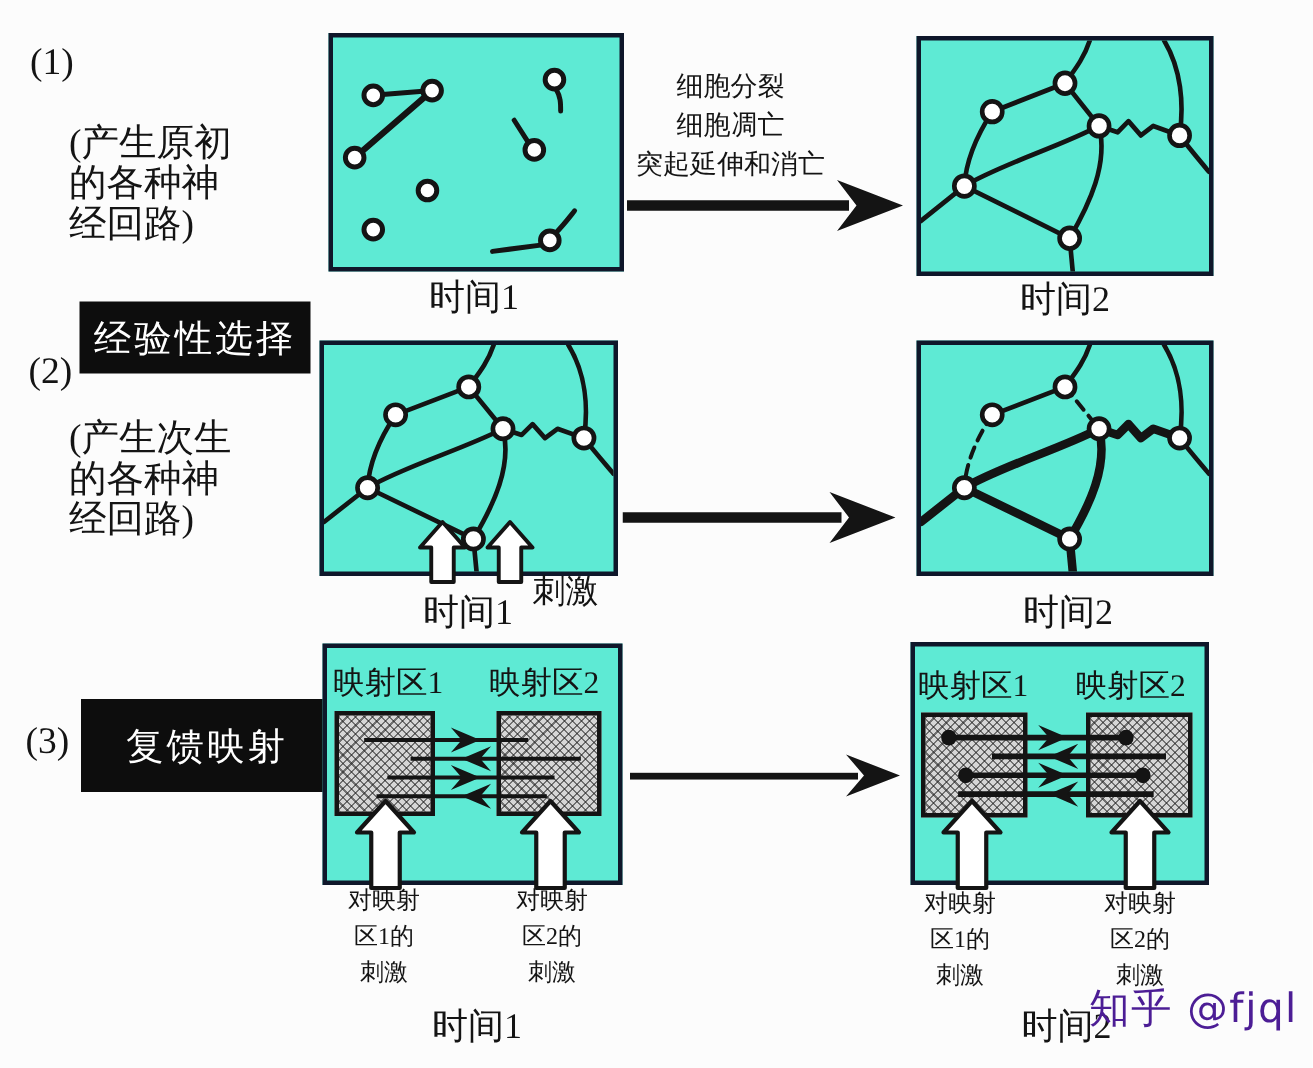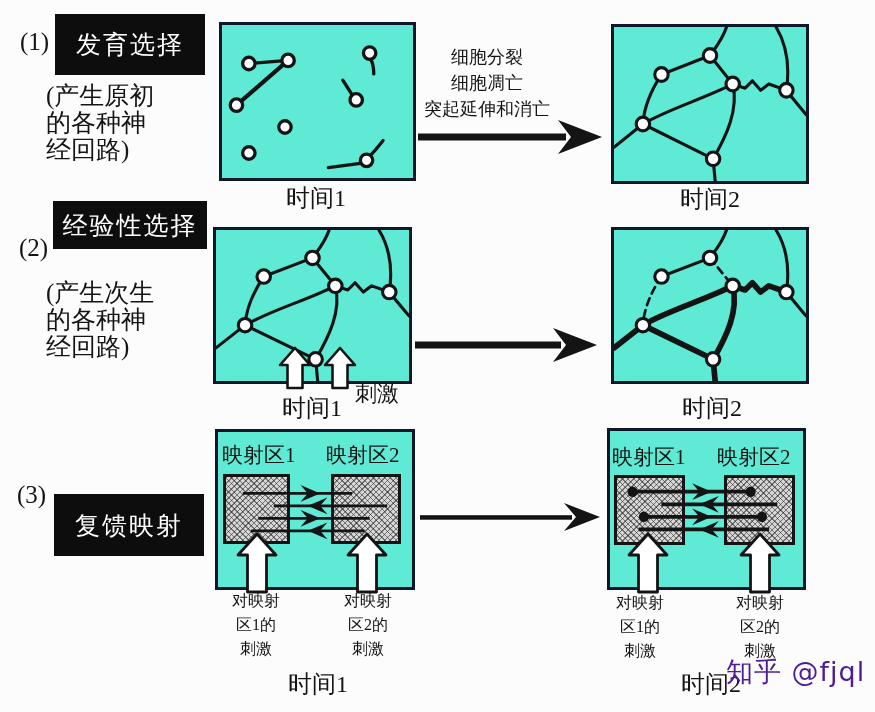--- a/index.html
+++ b/index.html
@@ -35,23 +35,20 @@
     position:absolute;font-family:"DejaVu Sans",sans-serif;
     font-size:27px;color:#4c1d95;letter-spacing:1px;white-space:nowrap;
   }
 </style>
 </head>
 <body>
 
 <div class="canvas">
 
   <div class="rownum" style="left:20px;top:28px">(1)</div>
-  <div class="titlebox" style="left:55px;top:14px;width:150px;height:61px">
-    <span>发育选择</span>
-  </div>
   <div class="subtitle" style="left:46px;top:82px">(产生原初
 的各种神
 经回路)</div>
 
   <div class="panel" style="left:219px;top:22px;width:191px;height:153px">
     <svg class="fill" viewBox="0 0 185 147" preserveAspectRatio="none">
       <g fill="none" stroke="#141414" stroke-width="3.2" stroke-linecap="round">
         <path d="M26,37 L64,34"></path>
         <path d="M64,34 L14,77" stroke-width="4"></path>
         <path d="M144,33 C147,38 147,42 147,47"></path>
@@ -167,21 +164,21 @@
         <circle cx="46" cy="45" r="6.5" fill="#fff" stroke="#141414" stroke-width="3"></circle>
         <circle cx="115" cy="54" r="6.5" fill="#fff" stroke="#141414" stroke-width="3"></circle>
         <circle cx="167" cy="60" r="6.5" fill="#fff" stroke="#141414" stroke-width="3"></circle>
         <circle cx="28" cy="92" r="6.5" fill="#fff" stroke="#141414" stroke-width="3"></circle>
         <circle cx="96" cy="125" r="6.5" fill="#fff" stroke="#141414" stroke-width="3"></circle>
       </svg>
   </div>
   <div class="caption" style="left:712px;top:392px">时间2</div>
 
   <div class="rownum" style="left:17px;top:481px">(3)</div>
-  <div class="titlebox" style="left:54px;top:494px;width:150px;height:62px">
+  <div class="titlebox" style="left:54px;top:466px;width:168px;height:62px">
     <span>复馈映射</span>
   </div>
 
   <div class="panel" style="left:215px;top:429px;width:194px;height:155px">
     <div class="maplabel" style="left:4px;top:9px">映射区1</div>
     <div class="maplabel" style="left:108px;top:9px">映射区2</div>
     <div class="hatch" style="left:5px;top:42px;width:61px;height:64px"></div>
     <div class="hatch" style="left:113px;top:42px;width:64px;height:64px"></div>
     <svg class="fill" viewBox="0 0 188 149" preserveAspectRatio="none">
         <line x1="24" y1="59" x2="130" y2="59" stroke="#141414" stroke-width="2.6"></line>

